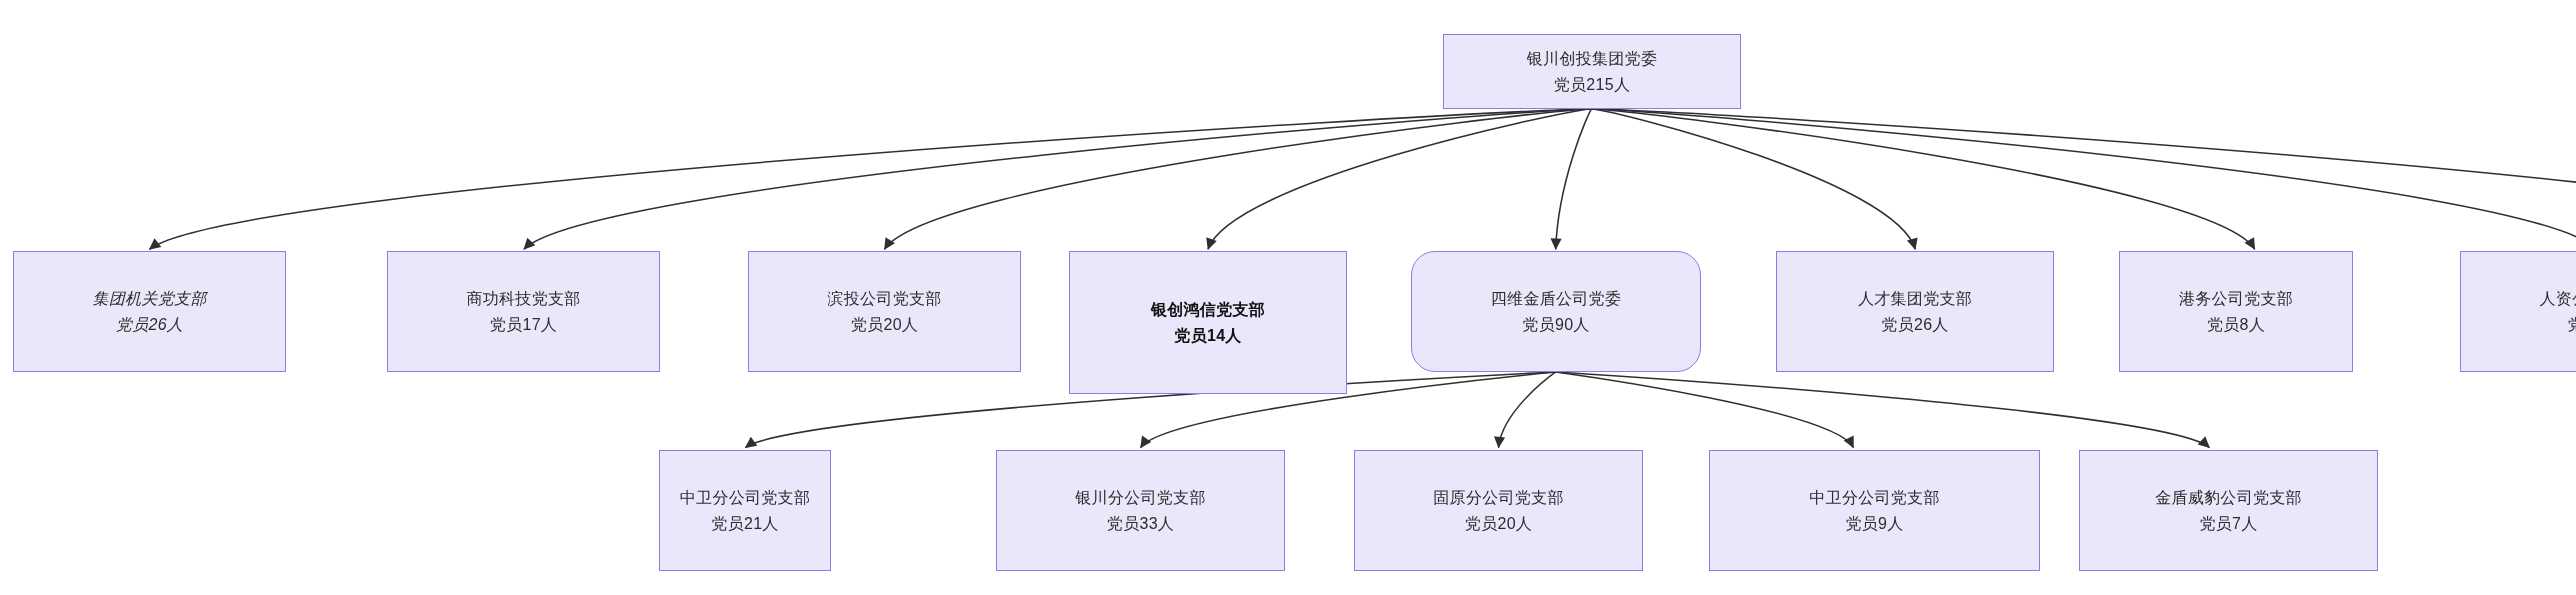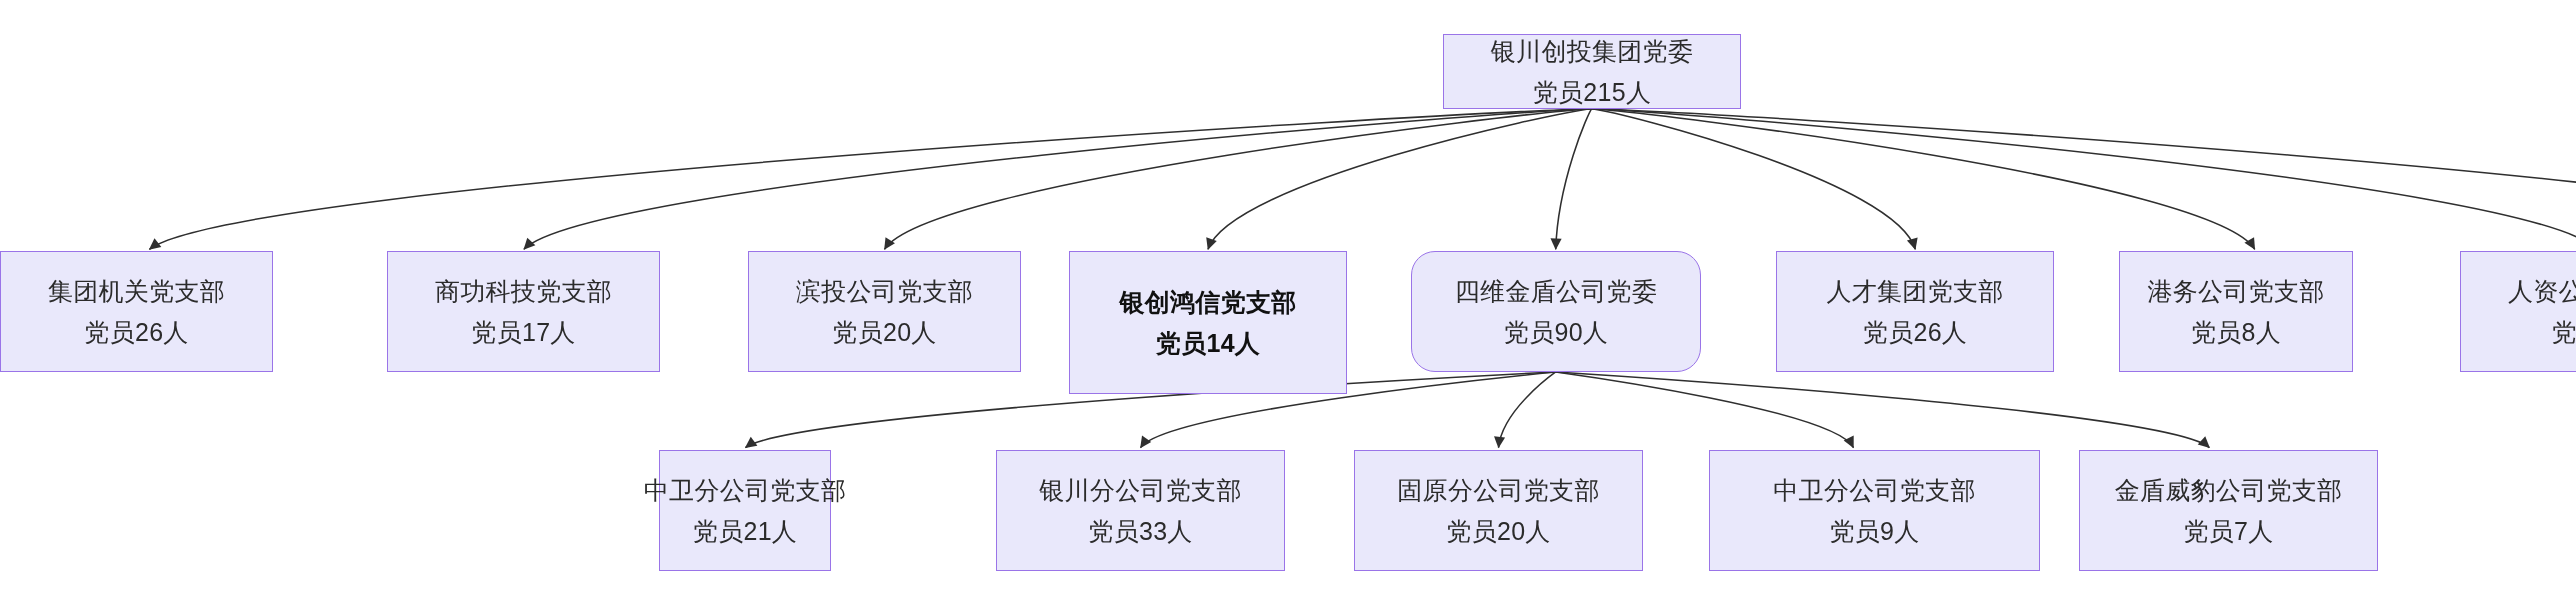--- a/index.html
+++ b/index.html
@@ -27,21 +27,21 @@
     position: absolute;
     box-sizing: border-box;
     background: #e9e8fb;
     border: 1.5px solid #9a74e8;
     display: flex;
     flex-direction: column;
     align-items: center;
     justify-content: center;
     text-align: center;
     color: #2b2b2b;
-    font-size: 25px;
+    font-size: 16px;
     line-height: 1.62;
     letter-spacing: 0.3px;
   }
   .node .ln {
     display: block;
     white-space: nowrap;
   }
   .node.emph {
     color: #111111;
     font-weight: 700;
@@ -72,21 +72,21 @@
         <path d="M3020,722 C3008.9,730 2915.66,798.44 2909,869"></path>
         <path d="M3020,722 C3077.8,730 3563.32,798.44 3598,869"></path>
         <path d="M3020,722 C3146.9,730 4212.86,798.44 4289,869"></path>
       </g>
   </svg>
   <div id="nodes">
       <div class="node" style="left: 1443px; top: 34px; width: 298px; height: 75px;">
         <span class="ln">银川创投集团党委</span>
         <span class="ln">党员215人</span>
       </div>
-      <div class="node" style="left: 0; top: 251px; width: 273px; height: 121px;">
+      <div class="node" style="left: 13px; top: 251px; width: 273px; height: 121px; font-style: italic;">
         <span class="ln">集团机关党支部</span>
         <span class="ln">党员26人</span>
       </div>
       <div class="node" style="left: 387px; top: 251px; width: 273px; height: 121px; text-align: right;">
         <span class="ln">商功科技党支部</span>
         <span class="ln">党员17人</span>
       </div>
       <div class="node" style="left: 748px; top: 251px; width: 273px; height: 121px;">
         <span class="ln">滨投公司党支部</span>
         <span class="ln">党员20人</span>

